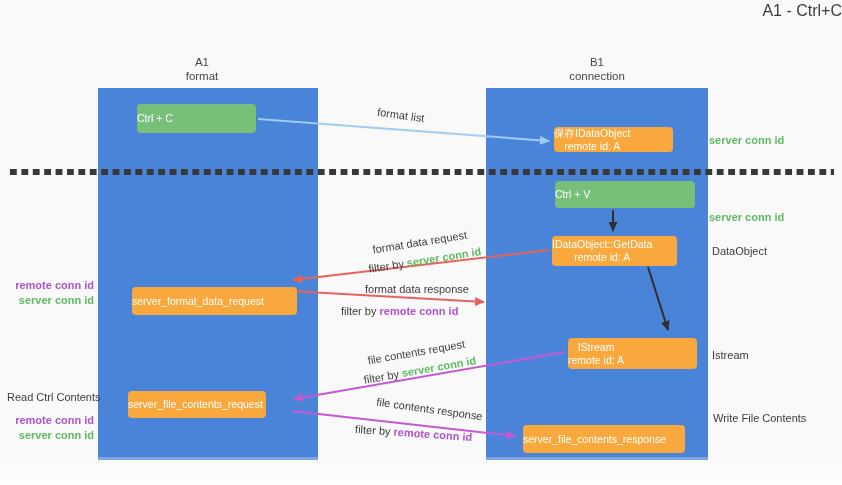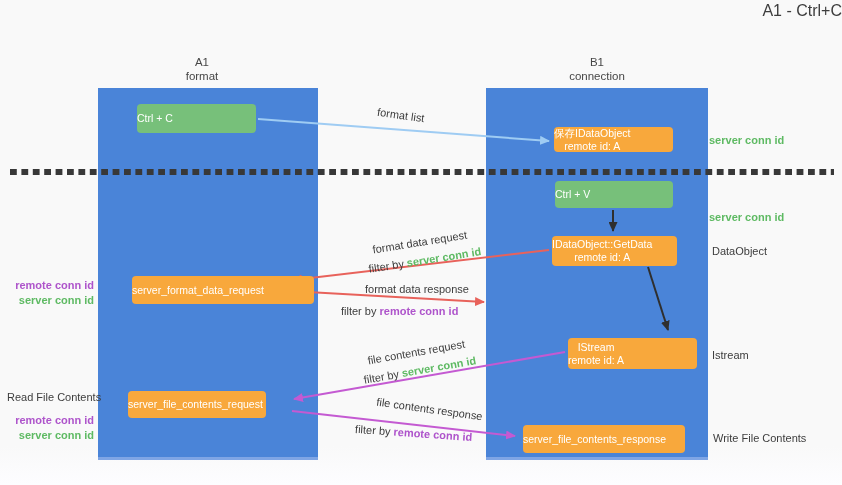--- a/index.html
+++ b/index.html
@@ -87,32 +87,32 @@
     <span>Ctrl + C</span>
   </div>
 
   <div class="box orange" style="left:554px;top:127px;width:119px;height:25px">
     <div>
       <div>保存IDataObject</div>
       <div>remote id: A</div>
     </div>
   </div>
 
-  <div class="box green" style="left:555px;top:181px;width:118px;height:27px">
+  <div class="box green" style="left:555px;top:181px;width:140px;height:27px">
     <span>Ctrl + V</span>
   </div>
 
   <div class="box orange" style="left:552px;top:236px;width:125px;height:30px">
     <div>
       <div>IDataObject::GetData</div>
       <div>remote id: A</div>
     </div>
   </div>
 
-  <div class="box orange" style="left:132px;top:276px;width:182px;height:28px">
+  <div class="box orange" style="left:132px;top:287px;width:165px;height:28px">
     <span>server_format_data_request</span>
   </div>
 
 
   <div class="box orange" style="left:568px;top:338px;width:129px;height:31px">
     <div>
       <div>IStream</div>
       <div>remote id: A</div>
     </div>
   </div>
@@ -122,27 +122,27 @@
   </div>
 
   <div class="box orange" style="left:523px;top:425px;width:162px;height:28px">
     <span>server_file_contents_response</span>
   </div>
 
   <div class="lbl bold-green" style="left:709px;top:134px">server conn id</div>
   <div class="lbl bold-green" style="left:709px;top:211px">server conn id</div>
   <div class="lbl" style="left:712px;top:245px">DataObject</div>
   <div class="lbl" style="left:712px;top:349px">Istream</div>
-  <div class="lbl" style="left:713px;top:432px">Write File Contents</div>
+  <div class="lbl" style="left:713px;top:412px">Write File Contents</div>
 
   <div class="pair" style="left:10px;top:278px">
     <div class="remote">remote conn id</div>
     <div class="server">server conn id</div>
   </div>
-  <div class="lbl" style="left:7px;top:391px">Read File Contents</div>
+  <div class="lbl" style="left:7px;top:391px">Read Ctrl Contents</div>
   <div class="pair" style="left:10px;top:413px">
     <div class="remote">remote conn id</div>
     <div class="server">server conn id</div>
   </div>
 
   <div class="lbl" style="left:377px;top:109px;transform:rotate(8deg)">format list</div>
 
   <div class="lbl" style="left:372px;top:236px;transform:rotate(-9deg)">format data request</div>
   <div class="lbl" style="left:368px;top:254px;transform:rotate(-9deg)">
     <span>filter by </span><span class="g">server conn id</span>

